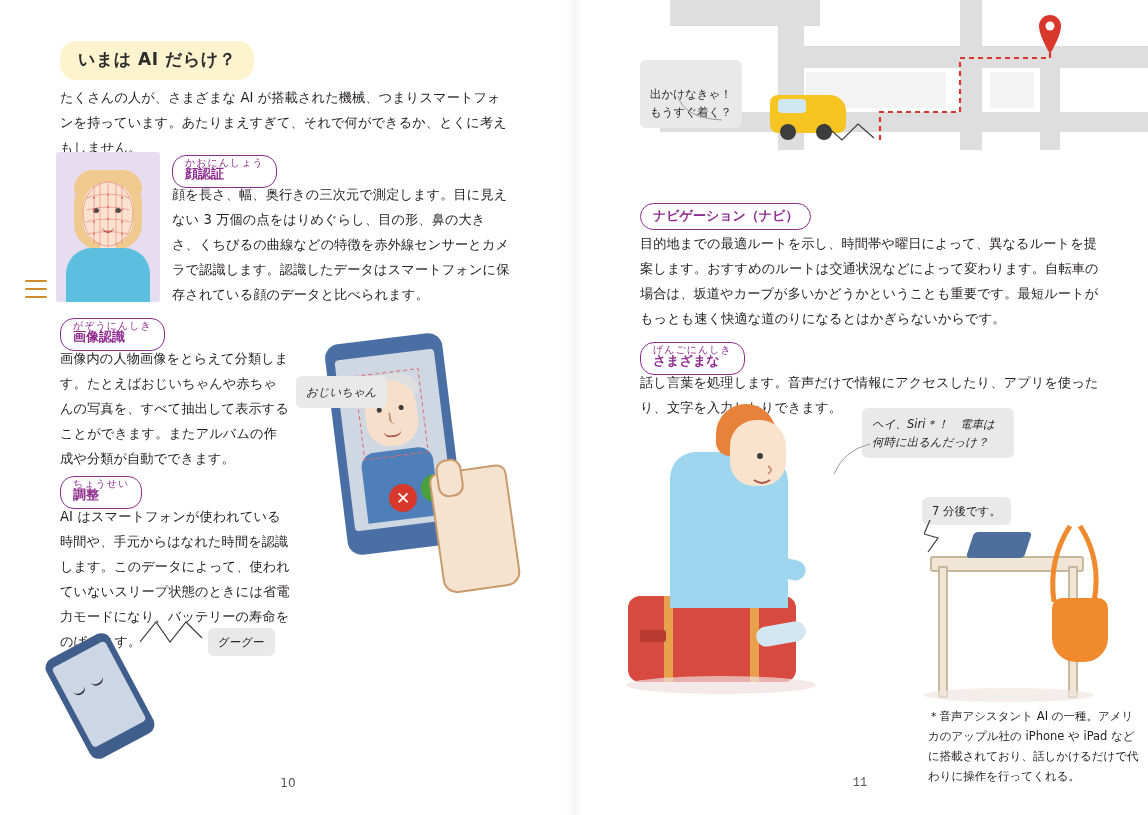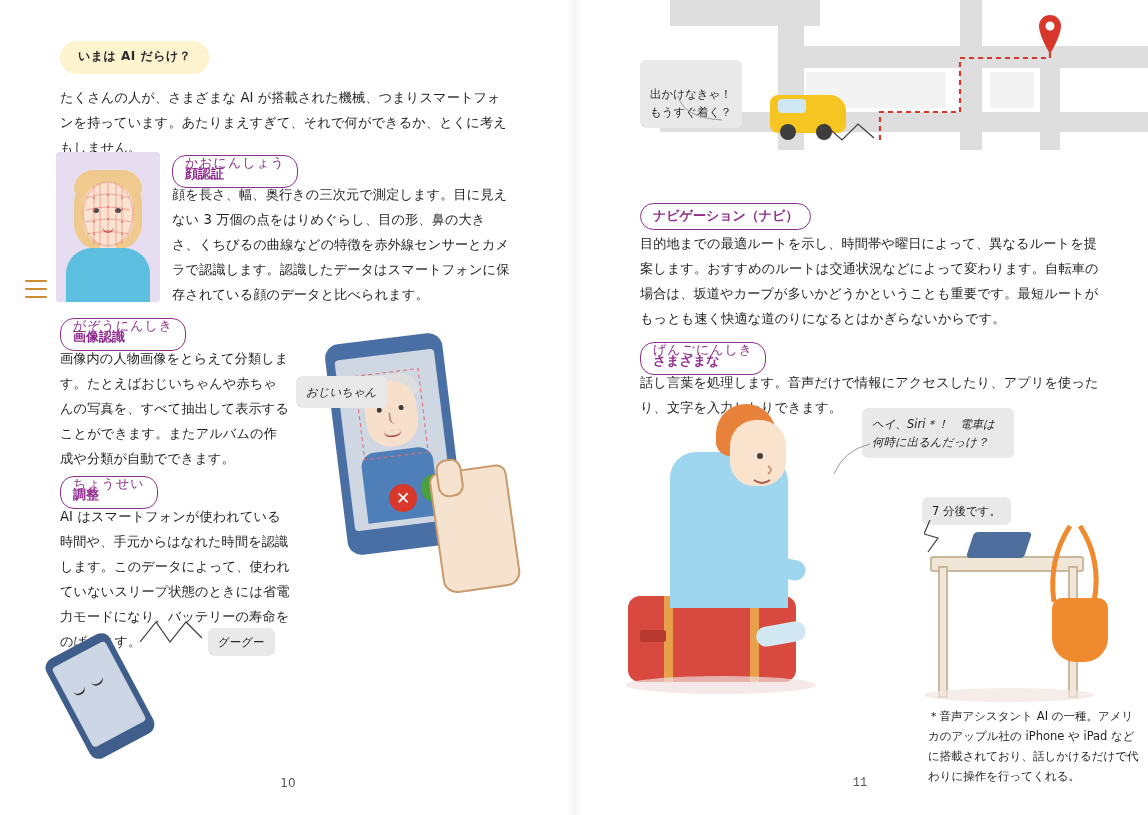--- a/index.html
+++ b/index.html
@@ -20,21 +20,21 @@
     position:absolute;left:566px;top:0;width:18px;height:815px;
     background:linear-gradient(to right, rgba(0,0,0,0.00) 0%, rgba(0,0,0,0.035) 45%, rgba(0,0,0,0.05) 50%, rgba(0,0,0,0.03) 55%, rgba(0,0,0,0.00) 100%);
     pointer-events:none;
   }
 
   .heading-pill{
     position:absolute;
     background:#fdf3cf;
     border-radius:16px;
     padding:7px 18px 9px 18px;
-    font-size:12px;
+    font-size:17px;
     font-weight:bold;
     color:#2b2b2b;
     letter-spacing:0.5px;
   }
 
   .body-text{
     position:absolute;
     font-size:13.2px;
     line-height:25px;
     color:#231f20;
@@ -47,21 +47,21 @@
     color:#8e2d8e;
     border-radius:14px;
     padding:3px 12px 4px 12px;
     font-size:13px;
     font-weight:bold;
     background:#ffffff;
     white-space:nowrap;
   }
   .label-pill .ruby{
     display:block;
-    font-size:13px;
+    font-size:10px;
     font-weight:normal;
     line-height:7px;
     letter-spacing:1px;
     margin-bottom:-1px;
   }
 
   .callout{
     position:absolute;
     background:#e9e9e9;
     border-radius:6px;

